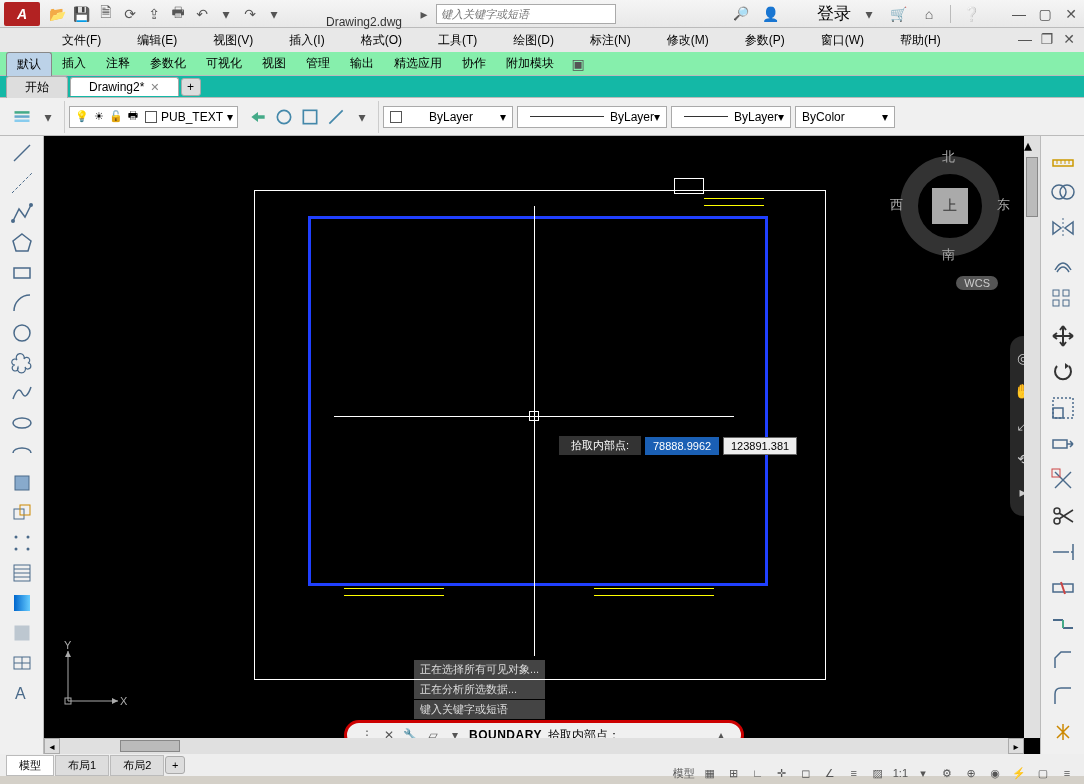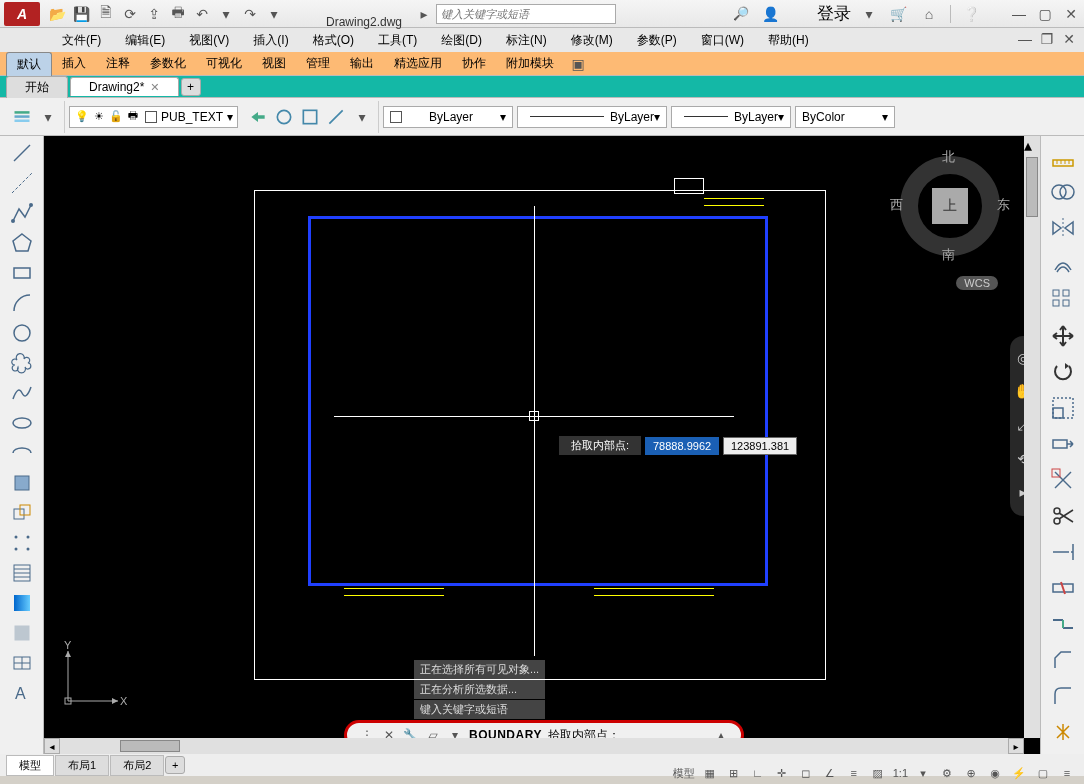--- a/index.html
+++ b/index.html
@@ -6,24 +6,24 @@
 body { width: 1084px; height: 784px; background: #d4d0c8; overflow: hidden; position: relative; }
 .titlebar { height: 28px; background: linear-gradient(#f5f5f5,#e8e8e8); display: flex; align-items: center; padding: 0 4px; border-bottom: 1px solid #bbb; }
 .app-logo { width: 36px; height: 24px; background: #b22222; color: #fff; display: flex; align-items: center; justify-content: center; font-weight: bold; font-size: 14px; border-radius: 2px; margin-right: 6px; font-style: italic; }
 .tb-icon { width: 20px; height: 20px; margin: 0 2px; display: inline-flex; align-items: center; justify-content: center; color: #555; cursor: pointer; font-size: 14px; }
 .tb-sep { width: 1px; height: 18px; background: #bbb; margin: 0 3px; }
 .title-text { margin: 16px 10px 0 40px; font-size: 12px; color: #333; text-align: right; }
 .search-box { width: 180px; height: 20px; border: 1px solid #aaa; background: #fff; font-size: 11px; padding: 0 4px; font-style: italic; color: #888; }
 .title-right { margin-left: auto; display: flex; align-items: center; gap: 6px; }
 .win-controls { display: flex; gap: 8px; margin-left: 20px; }
 .win-btn { width: 18px; height: 18px; display: flex; align-items: center; justify-content: center; color: #555; cursor: pointer; font-size: 14px; }
-.menubar { height: 24px; display: flex; align-items: center; padding: 0 50px; gap: 0; background: #e8e8e8; font-size: 12px; }
+.menubar { height: 24px; display: flex; align-items: center; padding: 0 50px; gap: 12px; background: #e8e8e8; font-size: 12px; }
 .menu-item { padding: 3px 12px; cursor: pointer; }
 .child-controls { position: absolute; top: 30px; right: 6px; display: flex; gap: 4px; }
-.ribbon-tabs { height: 24px; background: #fdba74; display: flex; align-items: center; padding: 0 6px; font-size: 12px; border-bottom: 1px solid #bbb; }
+.ribbon-tabs { height: 24px; background: #86efac; display: flex; align-items: center; padding: 0 6px; font-size: 12px; border-bottom: 1px solid #bbb; }
 .ribbon-tab { padding: 3px 10px; cursor: pointer; border-top-left-radius: 3px; border-top-right-radius: 3px; }
 .ribbon-tab.active { background: #bcd2e8; border: 1px solid #888; border-bottom: none; }
 .file-tabs { height: 22px; background: #14b8a6; display: flex; align-items: center; padding: 0 6px; font-size: 12px; border-bottom: 1px solid #bbb; }
 .file-tab { padding: 2px 18px; border: 1px solid #aaa; border-bottom: none; border-top-left-radius: 3px; border-top-right-radius: 3px; background: #ddd; margin-right: 2px; display: flex; align-items:center; gap:6px;}
 .file-tab.active { background: #fff; }
 .file-tab .close-x { color:#888; font-size:11px;}
 .add-tab { width: 20px; height: 18px; display: flex; align-items:center; justify-content:center; background:#ddd; border:1px solid #aaa; border-radius:3px; cursor:pointer;}
 .toolbar-row { height: 38px; background: #f0f0f0; display: flex; align-items: center; padding: 2px 6px; gap: 4px; border-bottom: 1px solid #bbb; }
 .tool-group { display: flex; align-items: center; gap: 2px; padding: 0 4px; border-right: 1px solid #ccc; height: 32px; }
 .layer-combo { display: flex; align-items: center; border: 1px solid #aaa; background: #fff; height: 22px; padding: 0 4px; gap: 4px; font-size: 12px; min-width: 140px;}

